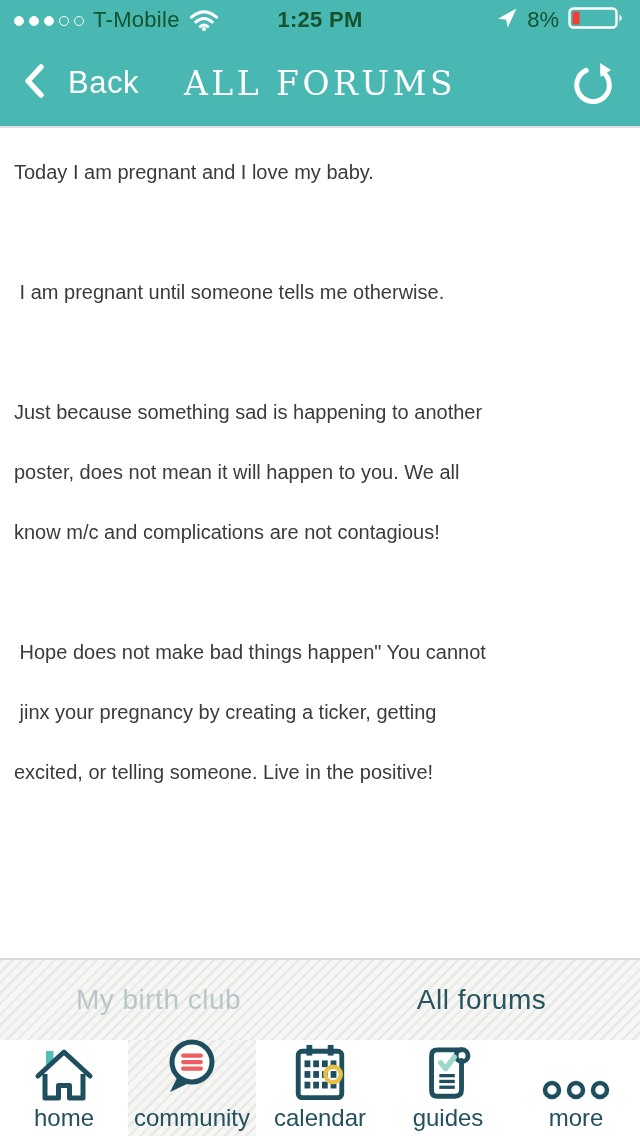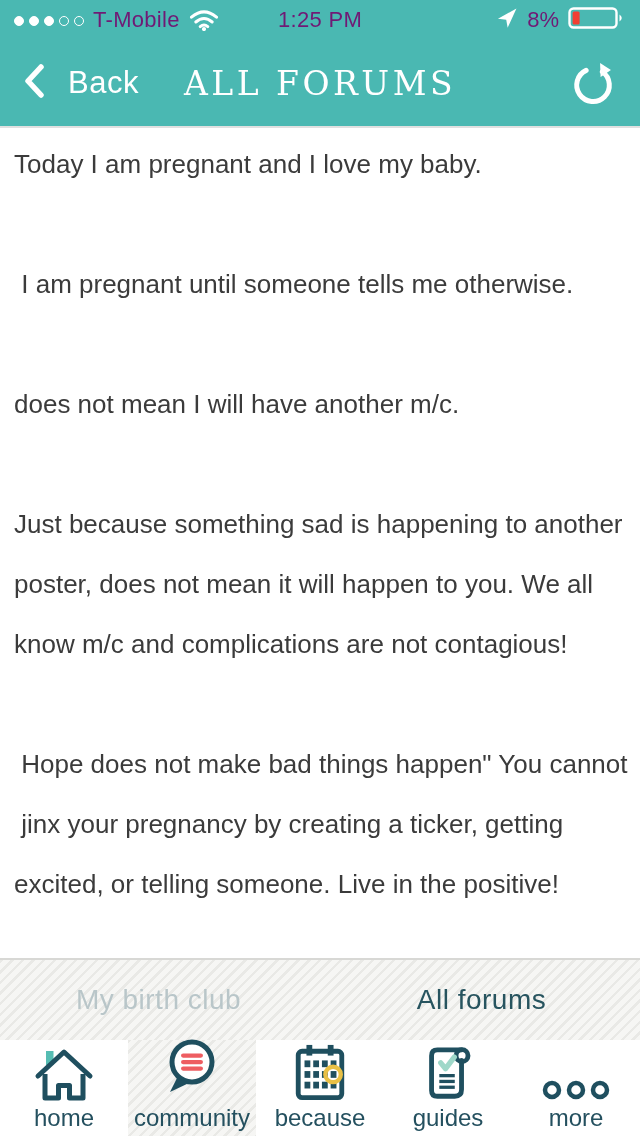--- a/index.html
+++ b/index.html
@@ -5,40 +5,40 @@
   html,body{margin:0;padding:0;background:#222;}
   .phone{
     position:relative;width:640px;height:1136px;margin:0 auto;
     background:#ffffff;overflow:hidden;
     font-family:"Liberation Sans", sans-serif;
   }
   
   .topbar{position:absolute;top:0;left:0;width:640px;height:126px;background:#4ab8b2;
     box-shadow:0 2px 0 rgba(0,0,0,0.12);}
   .statusbar{position:absolute;top:0;left:0;width:640px;height:40px;
-    display:flex;align-items:center;padding:0 14px;box-sizing:border-box;color:#701a75;}
+    display:flex;align-items:center;padding:0 14px;box-sizing:border-box;color:#14532d;}
   .sig-dots{display:flex;align-items:center;gap:5px;margin-top:2px;}
   .dot{width:10px;height:10px;border-radius:50%;border:1.6px solid #fff;box-sizing:border-box;}
   .dot.filled{background:#fff;}
   .carrier{font-size:22px;margin-left:9px;letter-spacing:0.3px;}
   .wifi{margin-left:9px;margin-top:3px;}
-  .time{position:absolute;left:0;right:0;text-align:center;font-size:22px;font-weight:400;letter-spacing:0.3px;}
+  .time{position:absolute;left:0;right:0;text-align:center;font-size:22px;font-weight:700;letter-spacing:0.3px;}
   .sb-right{margin-left:auto;display:flex;align-items:center;gap:9px;}
   .pct{font-size:22px;}
   
   .navbar{position:absolute;top:40px;left:0;width:640px;height:86px;}
   .back-btn{position:absolute;left:24px;top:0;height:86px;display:flex;align-items:center;gap:24px;
     color:#fff;cursor:pointer;}
   .back-label{font-size:31px;letter-spacing:0.5px;}
   .nav-title{position:absolute;left:0;right:0;top:0;height:86px;display:flex;align-items:center;justify-content:center;
     color:#fff;font-family:"DejaVu Serif","Liberation Serif",serif;font-size:33px;letter-spacing:3.5px;}
   .refresh-btn{position:absolute;right:22px;top:18px;width:50px;height:50px;cursor:pointer;}
   
   .content{position:absolute;top:126px;left:0;width:640px;height:832px;overflow:hidden;
-    padding:8px 14px;box-sizing:border-box;color:#3b3b3b;font-size:26px;line-height:60px;}
+    padding:16px 14px;box-sizing:border-box;color:#3b3b3b;font-size:20px;line-height:60px;}
   .para{margin:0 0 60px 0;}
   .line{white-space:pre;height:60px;}
   
   .stripes{background:repeating-linear-gradient(135deg,#e9e9e6 0px,#e9e9e6 2.5px,#f6f6f4 2.5px,#f6f6f4 7.5px);gap:6px;}
   .segmented{position:absolute;top:958px;left:0;width:640px;height:82px;box-sizing:border-box;
     border-top:2px solid #d8d8d5;display:flex;}
   .seg-tab{flex:1;display:flex;align-items:center;justify-content:center;font-size:28px;
     letter-spacing:0.5px;cursor:pointer;}
   .seg-tab.inactive{color:#b9c6c9;}
   .seg-tab.active{color:#27545f;}
@@ -111,21 +111,20 @@
   </div>
 
   <div class="content">
     <div class="para">
       <div class="line">Today I am pregnant and I love my baby.</div>
     </div>
     <div class="para">
       <div class="line"> I am pregnant until someone tells me otherwise.</div>
     </div>
     <div class="para">
-      <div class="line">does not mean I will have another m/c.</div>
     </div>
     <div class="para">
       <div class="line">Just because something sad is happening to another</div>
       <div class="line">poster, does not mean it will happen to you. We all</div>
       <div class="line">know m/c and complications are not contagious!</div>
     </div>
     <div class="para">
       <div class="line"> Hope does not make bad things happen" You cannot</div>
       <div class="line"> jinx your pregnancy by creating a ticker, getting</div>
       <div class="line">excited, or telling someone. Live in the positive!</div>
@@ -179,21 +178,21 @@
               <rect x="30" y="29" width="6" height="7"></rect>
               <rect x="39" y="29" width="6" height="7"></rect>
             <rect x="12" y="40" width="6" height="7"></rect>
               <rect x="21" y="40" width="6" height="7"></rect>
               <rect x="30" y="40" width="6" height="7"></rect>
               <rect x="39" y="40" width="6" height="7"></rect>
           </g>
           <circle cx="41.5" cy="32.5" r="8" fill="none" stroke="#e9c046" stroke-width="4.5"></circle>
         </svg>
       </span>
-      <span class="tab-label">because</span>
+      <span class="tab-label">calendar</span>
     </div>
 
     <div class="tab-item">
       <span class="icon">
         <svg width="54" height="58" viewBox="0 0 54 60">
           <path d="M41 5 H16 Q10 5 10 11 V47 Q10 53 16 53 H34 Q41 53 41 46 V16" fill="#fff" stroke="#1f4f5f" stroke-width="5" stroke-linecap="round" stroke-linejoin="round"></path>
           <circle cx="41.5" cy="11" r="6.2" fill="none" stroke="#1f4f5f" stroke-width="5"></circle>
           <path d="M19.5 18.5 L24.5 24.5 L33.5 12.5" fill="none" stroke="#9ed8c9" stroke-width="5.5" stroke-linecap="round" stroke-linejoin="round"></path>
           <rect x="18" y="30" width="16" height="3.4" fill="#1f4f5f"></rect>
           <rect x="18" y="36" width="16" height="3.4" fill="#1f4f5f"></rect>

